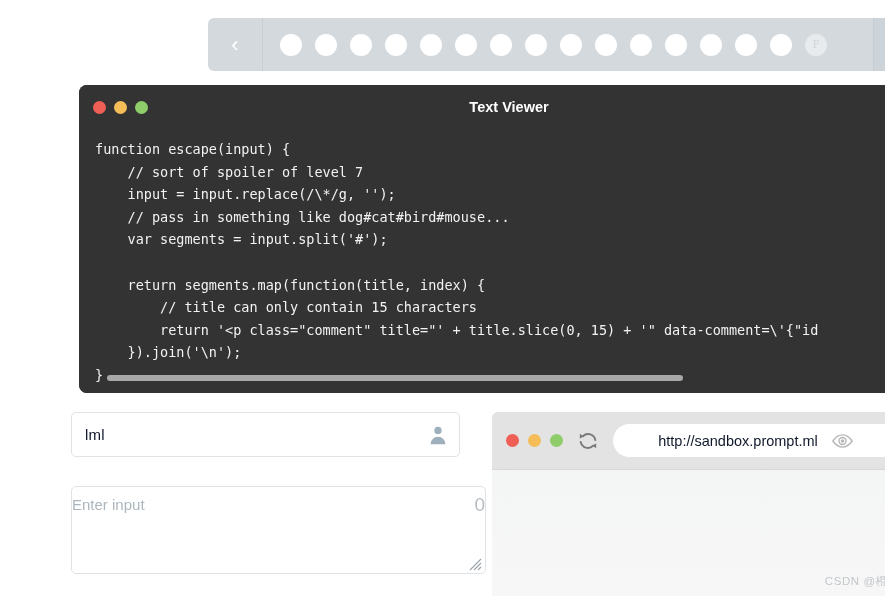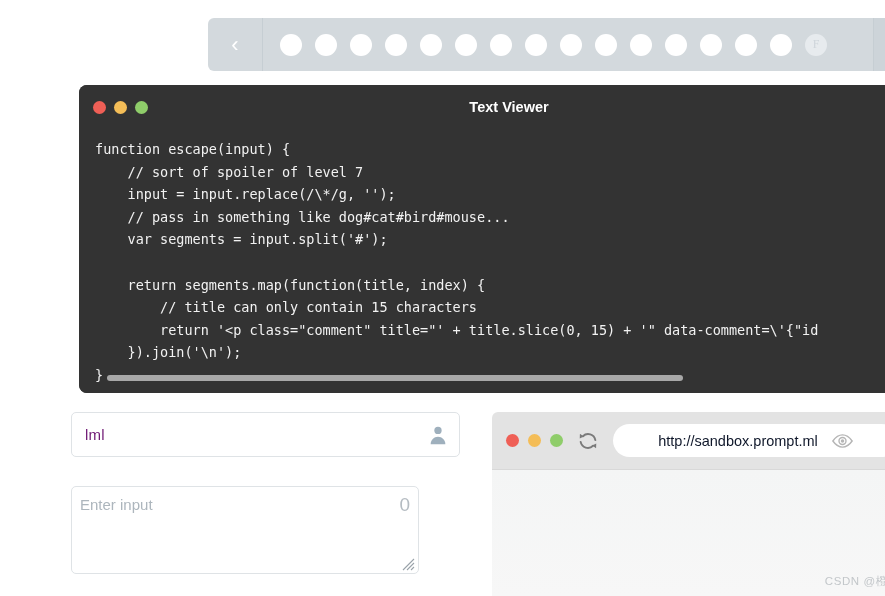--- a/index.html
+++ b/index.html
@@ -105,32 +105,32 @@
     position: absolute; left: 71px; top: 412px;
     width: 389px; height: 45px;
     background: #ffffff;
     border: 1px solid #dfe3e6;
     border-radius: 5px;
     display: flex; align-items: center;
     padding: 0 10px 0 13px;
   }
   .text-input .value {
     flex: 1 1 auto;
-    font-size: 15px; color: #701a75;
+    font-size: 15px; color: #0f172a;
     letter-spacing: 0.2px;
   }
   .person-icon { width: 22px; height: 22px; flex: 0 0 22px; }
 
   .textarea-box {
     position: absolute; left: 71px; top: 486px;
-    width: 348px; height: 88px;
+    width: 415px; height: 88px;
     background: #ffffff;
     border: 1px solid #dfe3e6;
     border-radius: 5px;
-    padding: 9px 8px;
+    padding: 9px 0;
   }
   .ta-row { display: flex; align-items: flex-start; justify-content: space-between; }
   .ta-placeholder { font-size: 15px; color: #adb6bd; }
   .ta-counter { font-size: 19px; color: #b5bcc2; line-height: 17px; }
   .resize-grip {
     position: absolute; right: 3px; bottom: 2px;
     width: 15px; height: 15px;
   }
 
   

